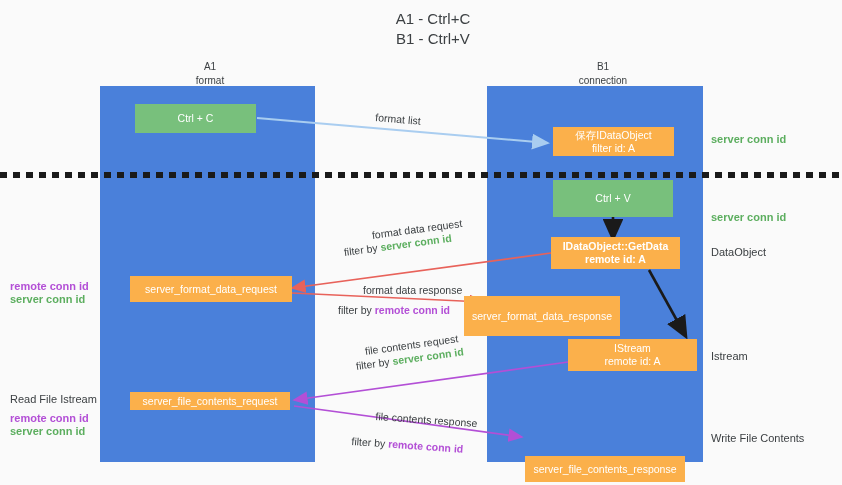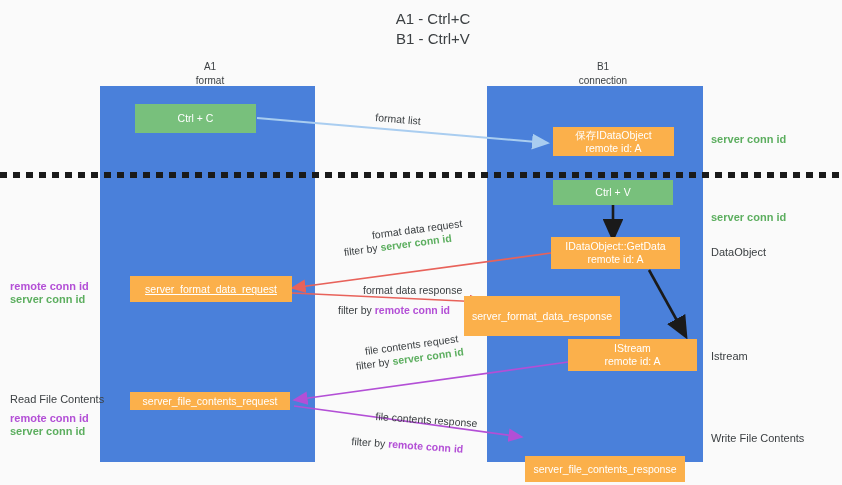--- a/index.html
+++ b/index.html
@@ -103,28 +103,28 @@
 
     <line x1="292" y1="293" x2="483" y2="302" stroke="#e8625a" stroke-width="1.7" marker-end="url(#ah-red)"></line>
 
     <line x1="568" y1="362" x2="294" y2="400" stroke="#b34fd6" stroke-width="1.7" marker-end="url(#ah-purple)"></line>
 
     <line x1="294" y1="406" x2="522" y2="437" stroke="#b34fd6" stroke-width="1.7" marker-end="url(#ah-purple)"></line>
   </svg>
 
   <div class="node green" style="left:135px;top:104px;width:121px;height:29px;">Ctrl + C</div>
   <div class="node orange" style="left:553px;top:127px;width:121px;height:29px;">保存IDataObject
-remote id: A</div>
-  <div class="node green" style="left:553px;top:180px;width:120px;height:25px;">Ctrl + V</div>
-  <div class="node orange" style="left:551px;top:237px;width:129px;height:32px;">IDataObject::GetData
+filter id: A</div>
+  <div class="node green" style="left:553px;top:180px;width:120px;height:37px;">Ctrl + V</div>
+  <div class="node orange" style="left:551px;top:237px;width:129px;height:32px;font-weight:bold;">IDataObject::GetData
 remote id: A</div>
   <div class="node orange" style="left:568px;top:339px;width:129px;height:32px;">IStream
 remote id: A</div>
 
-  <div class="node orange" style="left:130px;top:276px;width:162px;height:26px;text-decoration:underline;">server_format_data_request</div>
+  <div class="node orange" style="left:130px;top:276px;width:162px;height:26px;">server_format_data_request</div>
   <div class="node orange" style="left:464px;top:288px;width:156px;height:40px;margin-top:8px;">server_format_data_response</div>
   <div class="node orange" style="left:130px;top:392px;width:160px;height:18px;">server_file_contents_request</div>
   <div class="node orange" style="left:525px;top:424px;width:160px;height:26px;margin-top:32px;">server_file_contents_response</div>
 
   <div class="edge-lbl" style="left:376px;top:110px;transform:rotate(4.8deg);">format list</div>
 
   <div class="edge-lbl" style="left:371px;top:228px;transform:rotate(-7.6deg);">format data request</div>
   <div class="edge-lbl" style="left:343px;top:245px;transform:rotate(-7.6deg);">
     <span>filter by </span><span class="k-green">server conn id</span>
   </div>
@@ -146,19 +146,19 @@
 
   <div class="lbl green right" style="left:711px;top:132px;">server conn id</div>
   <div class="lbl green right" style="left:711px;top:210px;">server conn id</div>
   <div class="lbl dark right" style="left:711px;top:245px;">DataObject</div>
   <div class="lbl dark right" style="left:711px;top:349px;">Istream</div>
   <div class="lbl dark right" style="left:711px;top:431px;">Write File Contents</div>
 
   <div class="lbl purple" style="left:10px;top:279px;">remote conn id</div>
   <div class="lbl green" style="left:10px;top:292px;">server conn id</div>
 
-  <div class="lbl dark" style="left:10px;top:392px;">Read File Contents</div>
+  <div class="lbl dark" style="left:10px;top:392px;">Read File Istream</div>
   <div class="lbl purple" style="left:10px;top:411px;">remote conn id</div>
   <div class="lbl green" style="left:10px;top:424px;">server conn id</div>
 
   <div class="divider"></div>
 
 </div>
 
 </body></html>

